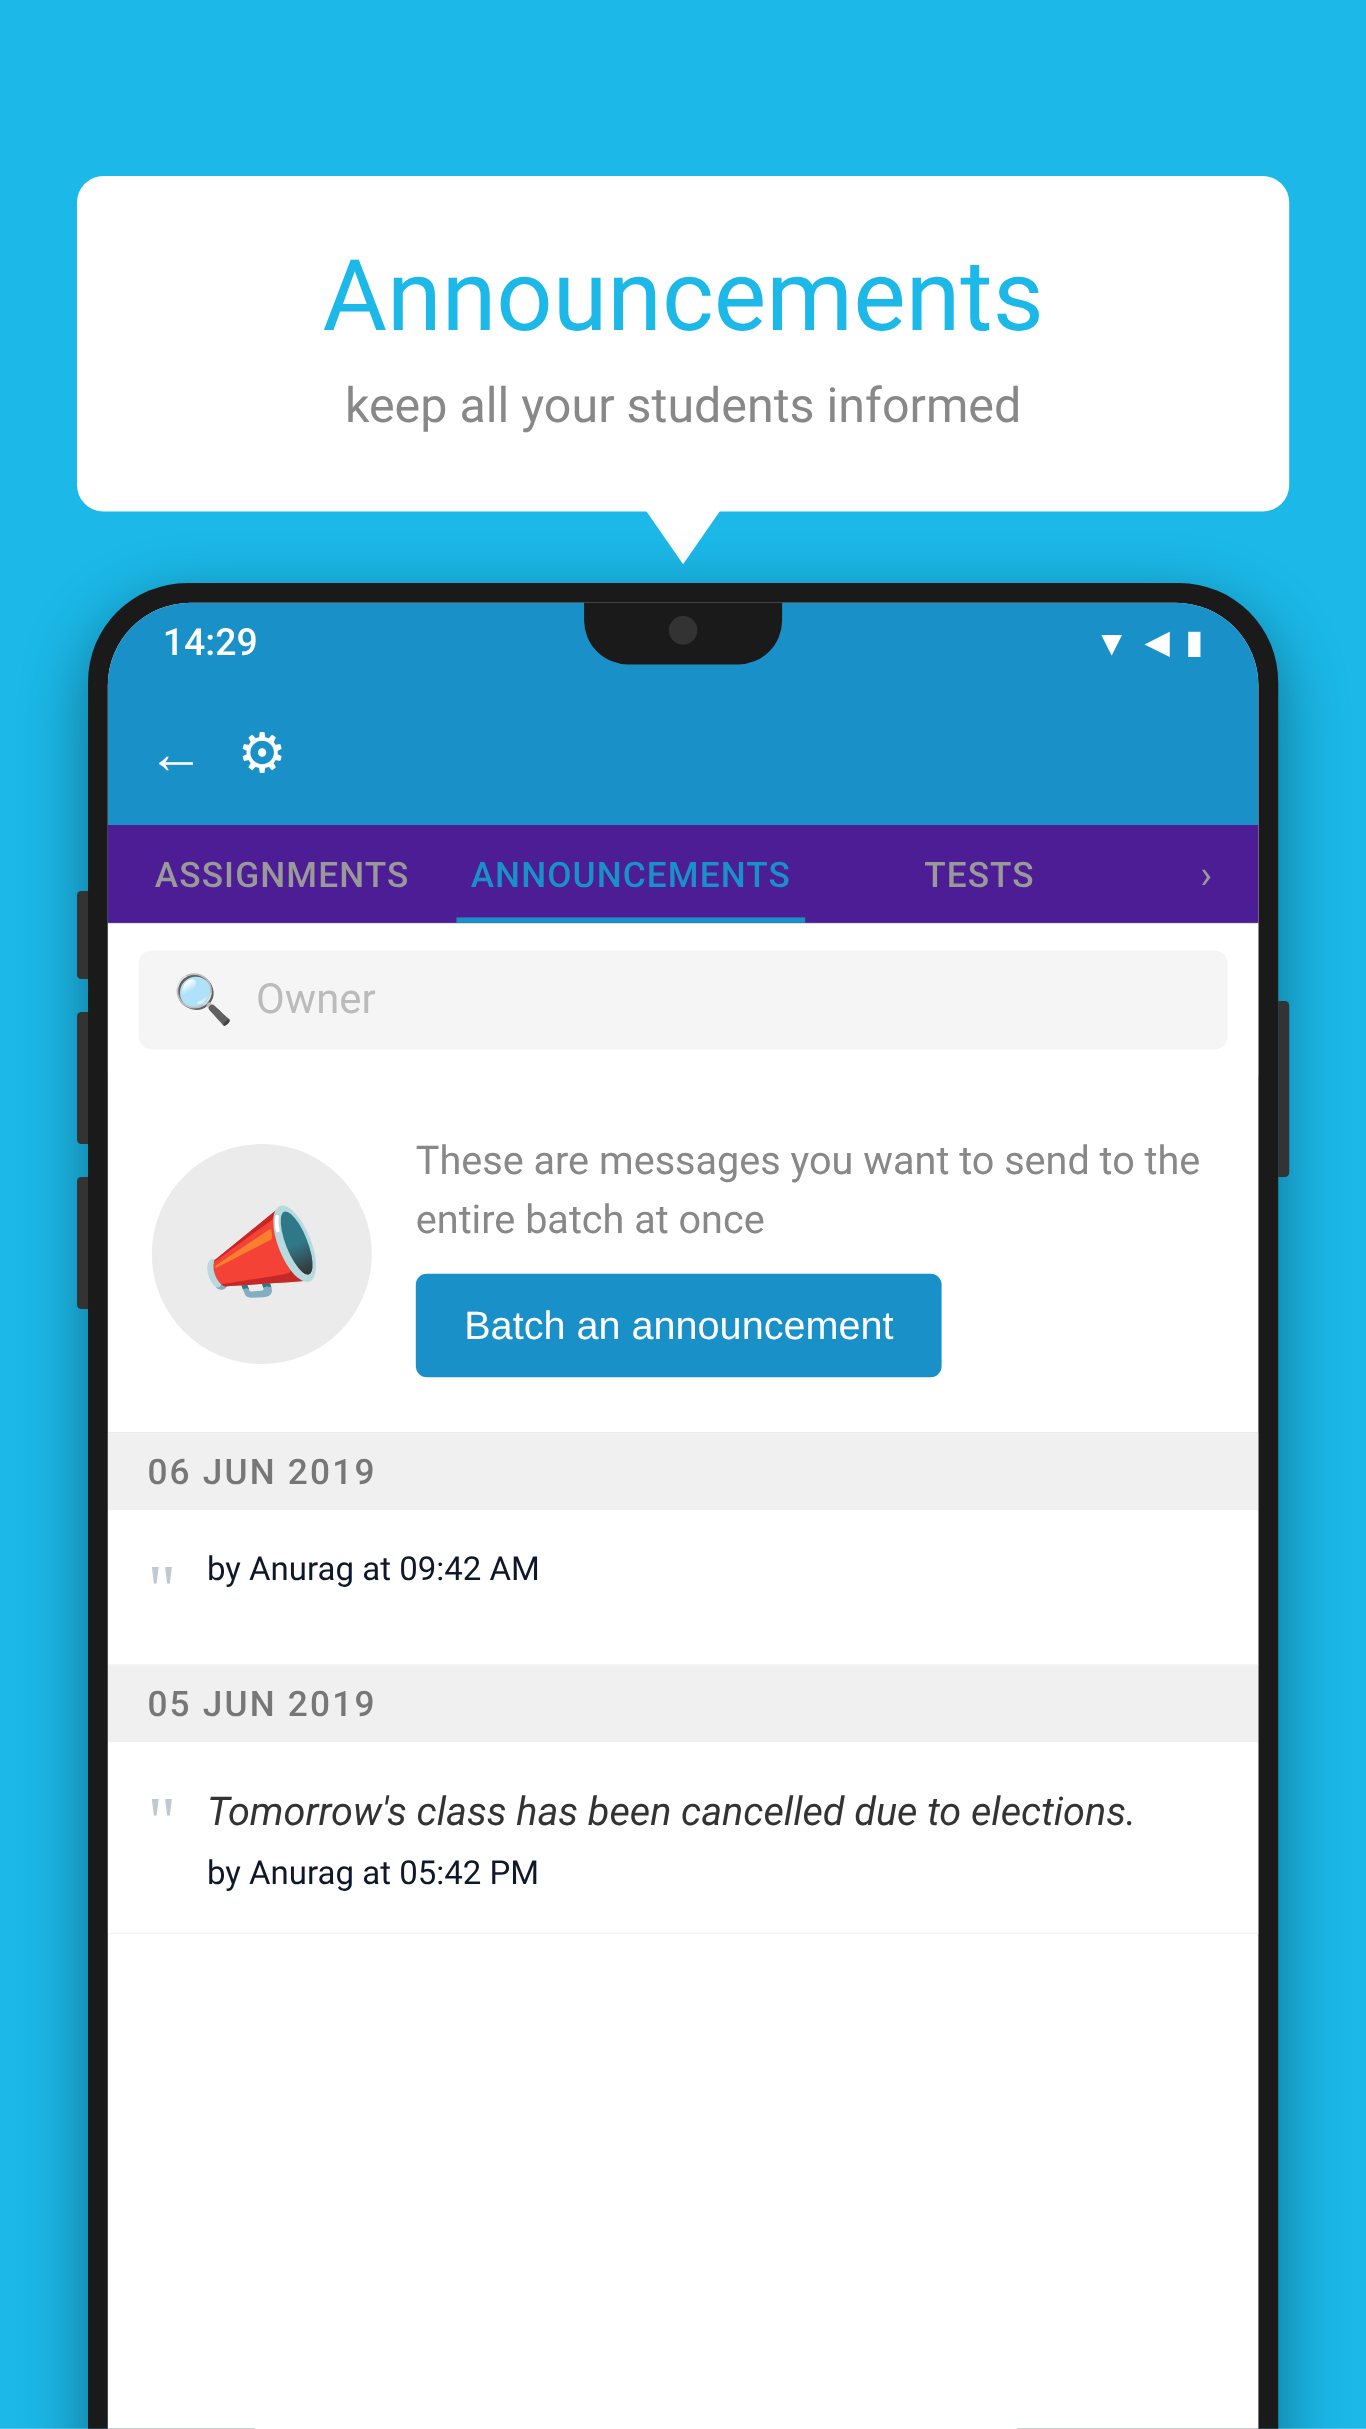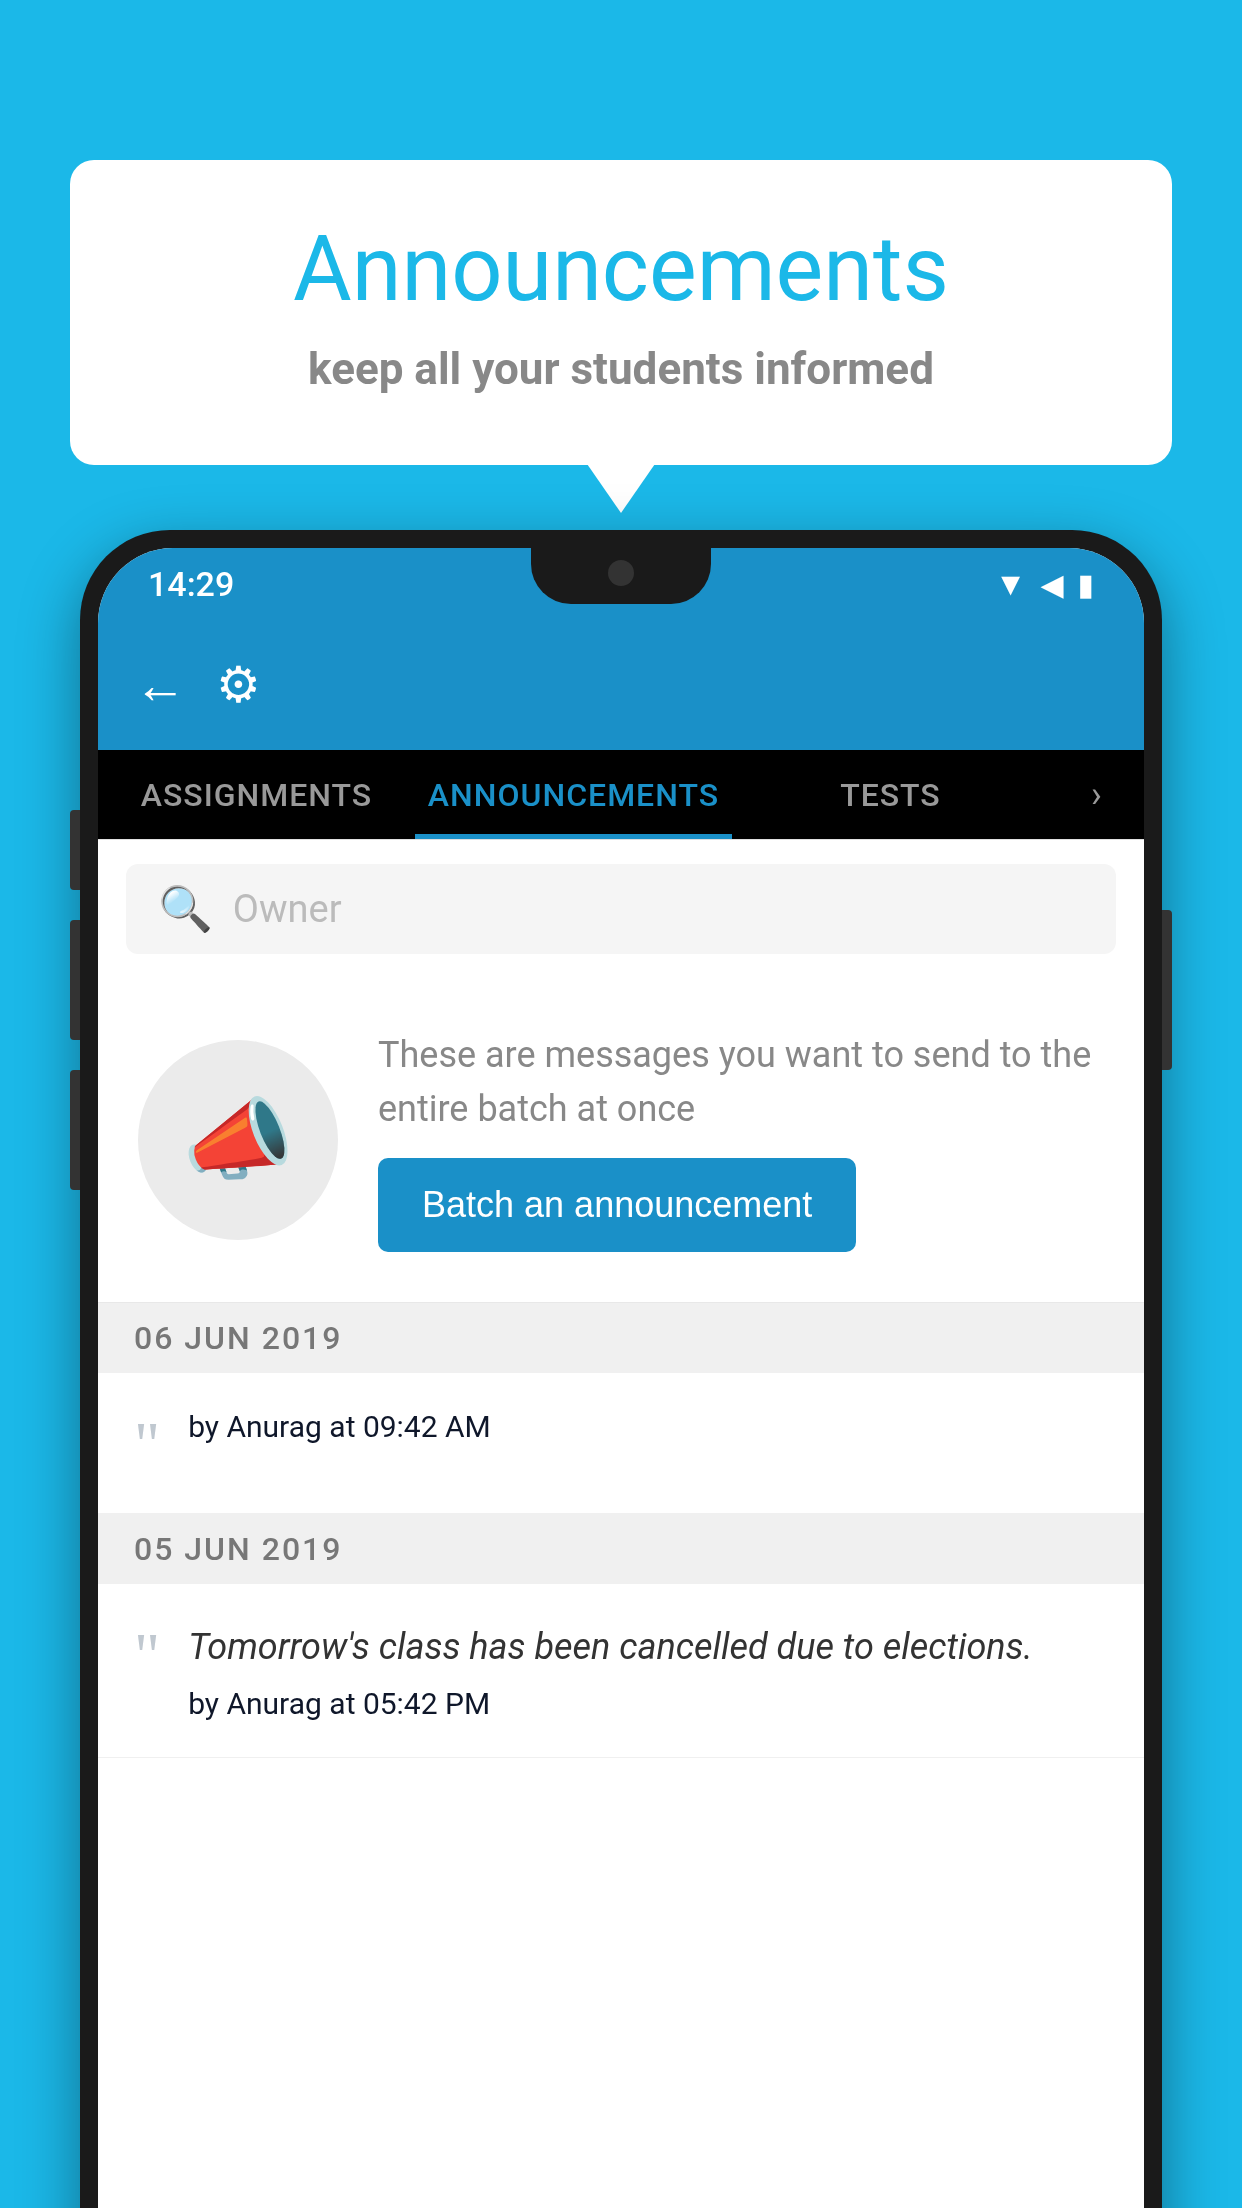--- a/index.html
+++ b/index.html
@@ -50,21 +50,21 @@
       font-size: 90px;
       font-weight: 400;
       color: #1bb8e8;
       line-height: 1.1;
       margin-bottom: 24px;
     }
 
     .bubble-subtitle {
       font-size: 44px;
       color: #888;
-      font-weight: 700;
+      font-weight: 400;
     }
 
     
     .phone-container {
       position: absolute;
       top: 530px;
       left: 80px;
       right: 80px;
       bottom: 0;
     }
@@ -223,21 +223,21 @@
       font-size: 32px;
     }
 
     .settings-icon {
       color: white;
       font-size: 50px;
     }
 
     
     .tabs-container {
-      background: #000000;
+      background: #4c1d95;
       display: flex;
       border-bottom: 1px solid #e0e0e0;
       height: 90px;
       position: relative;
     }
 
     .tab {
       flex: 1;
       display: flex;
       align-items: center;

